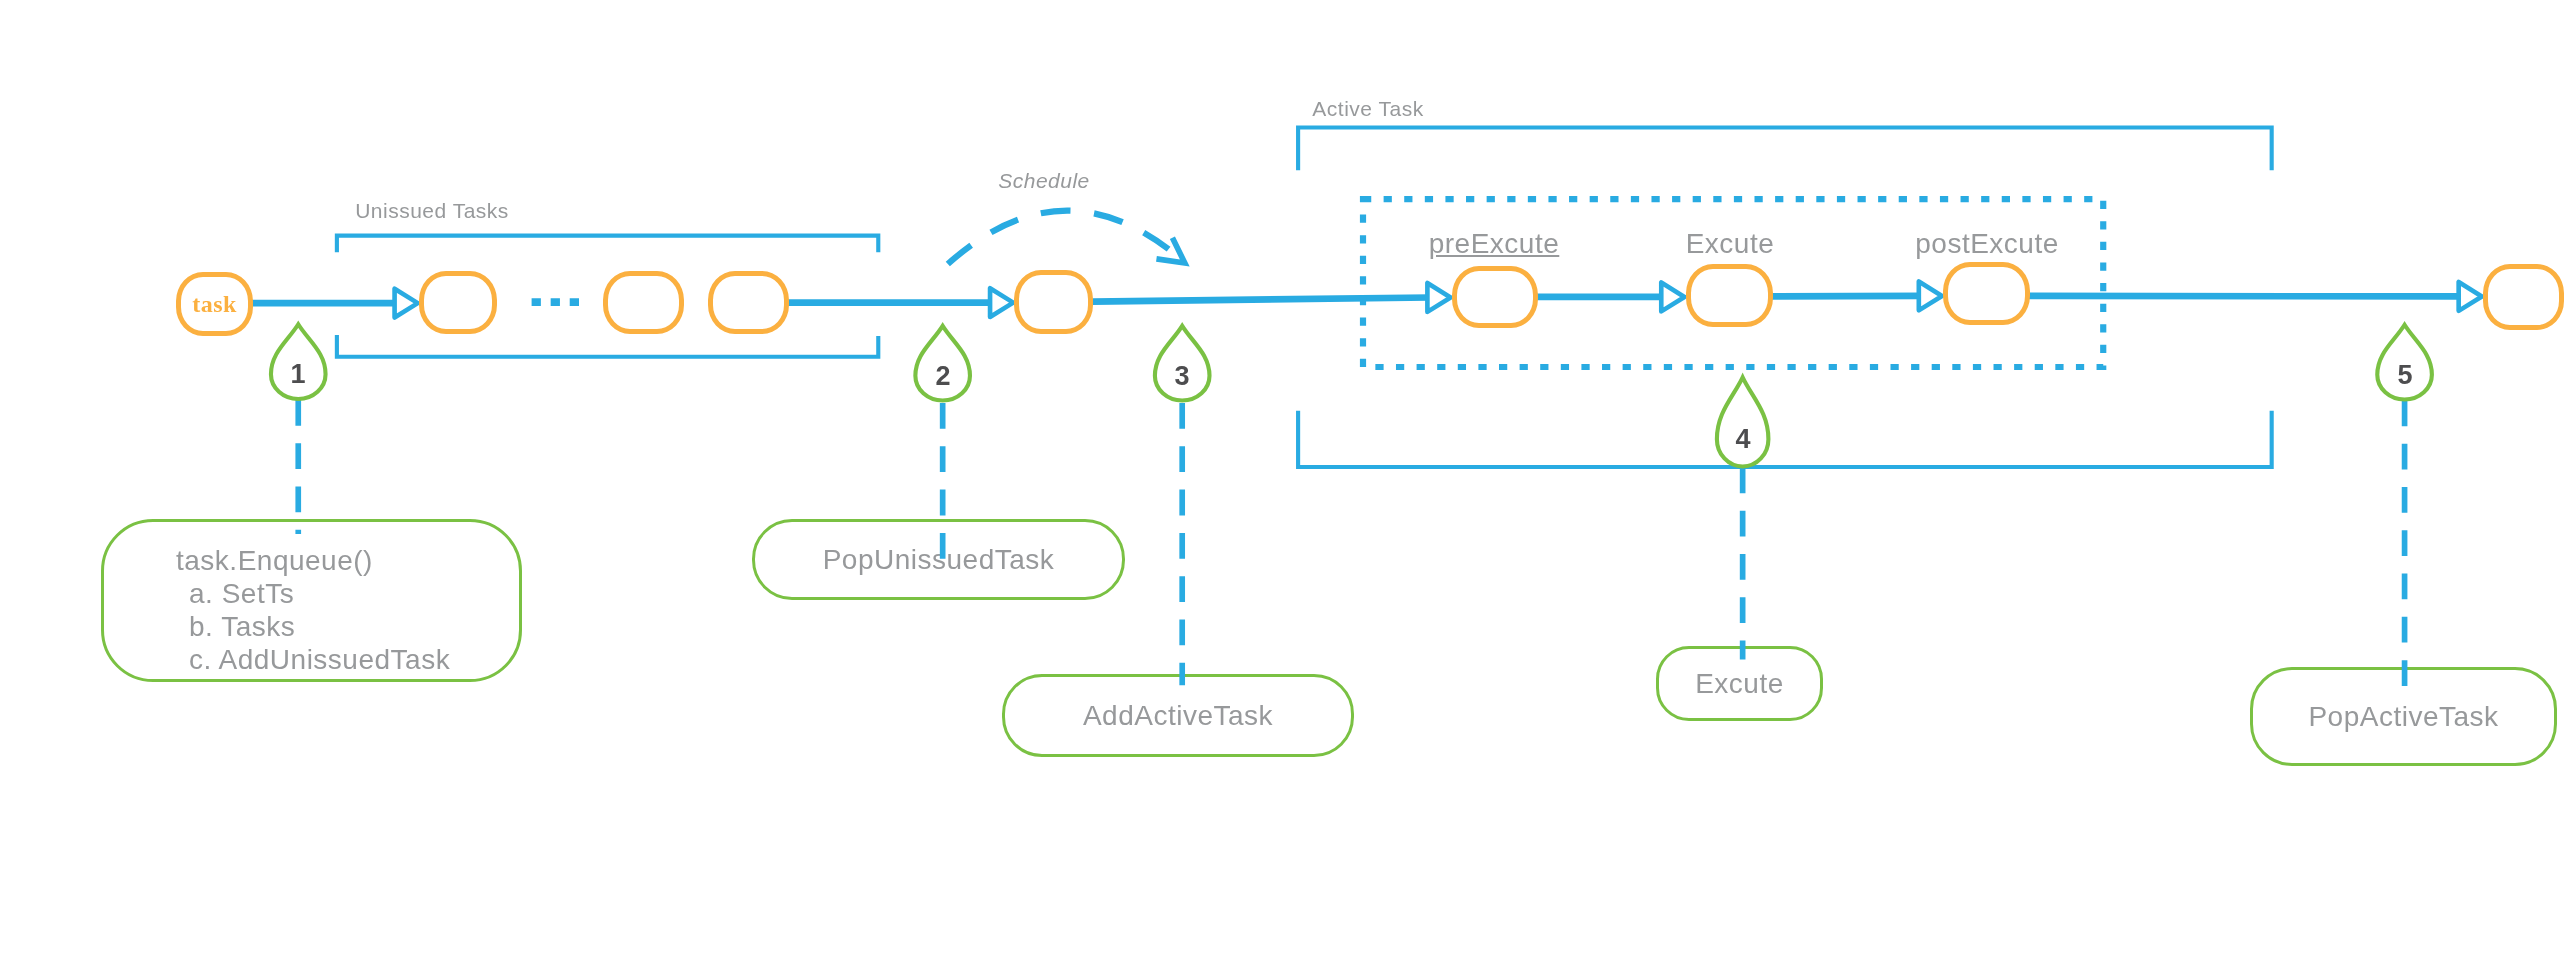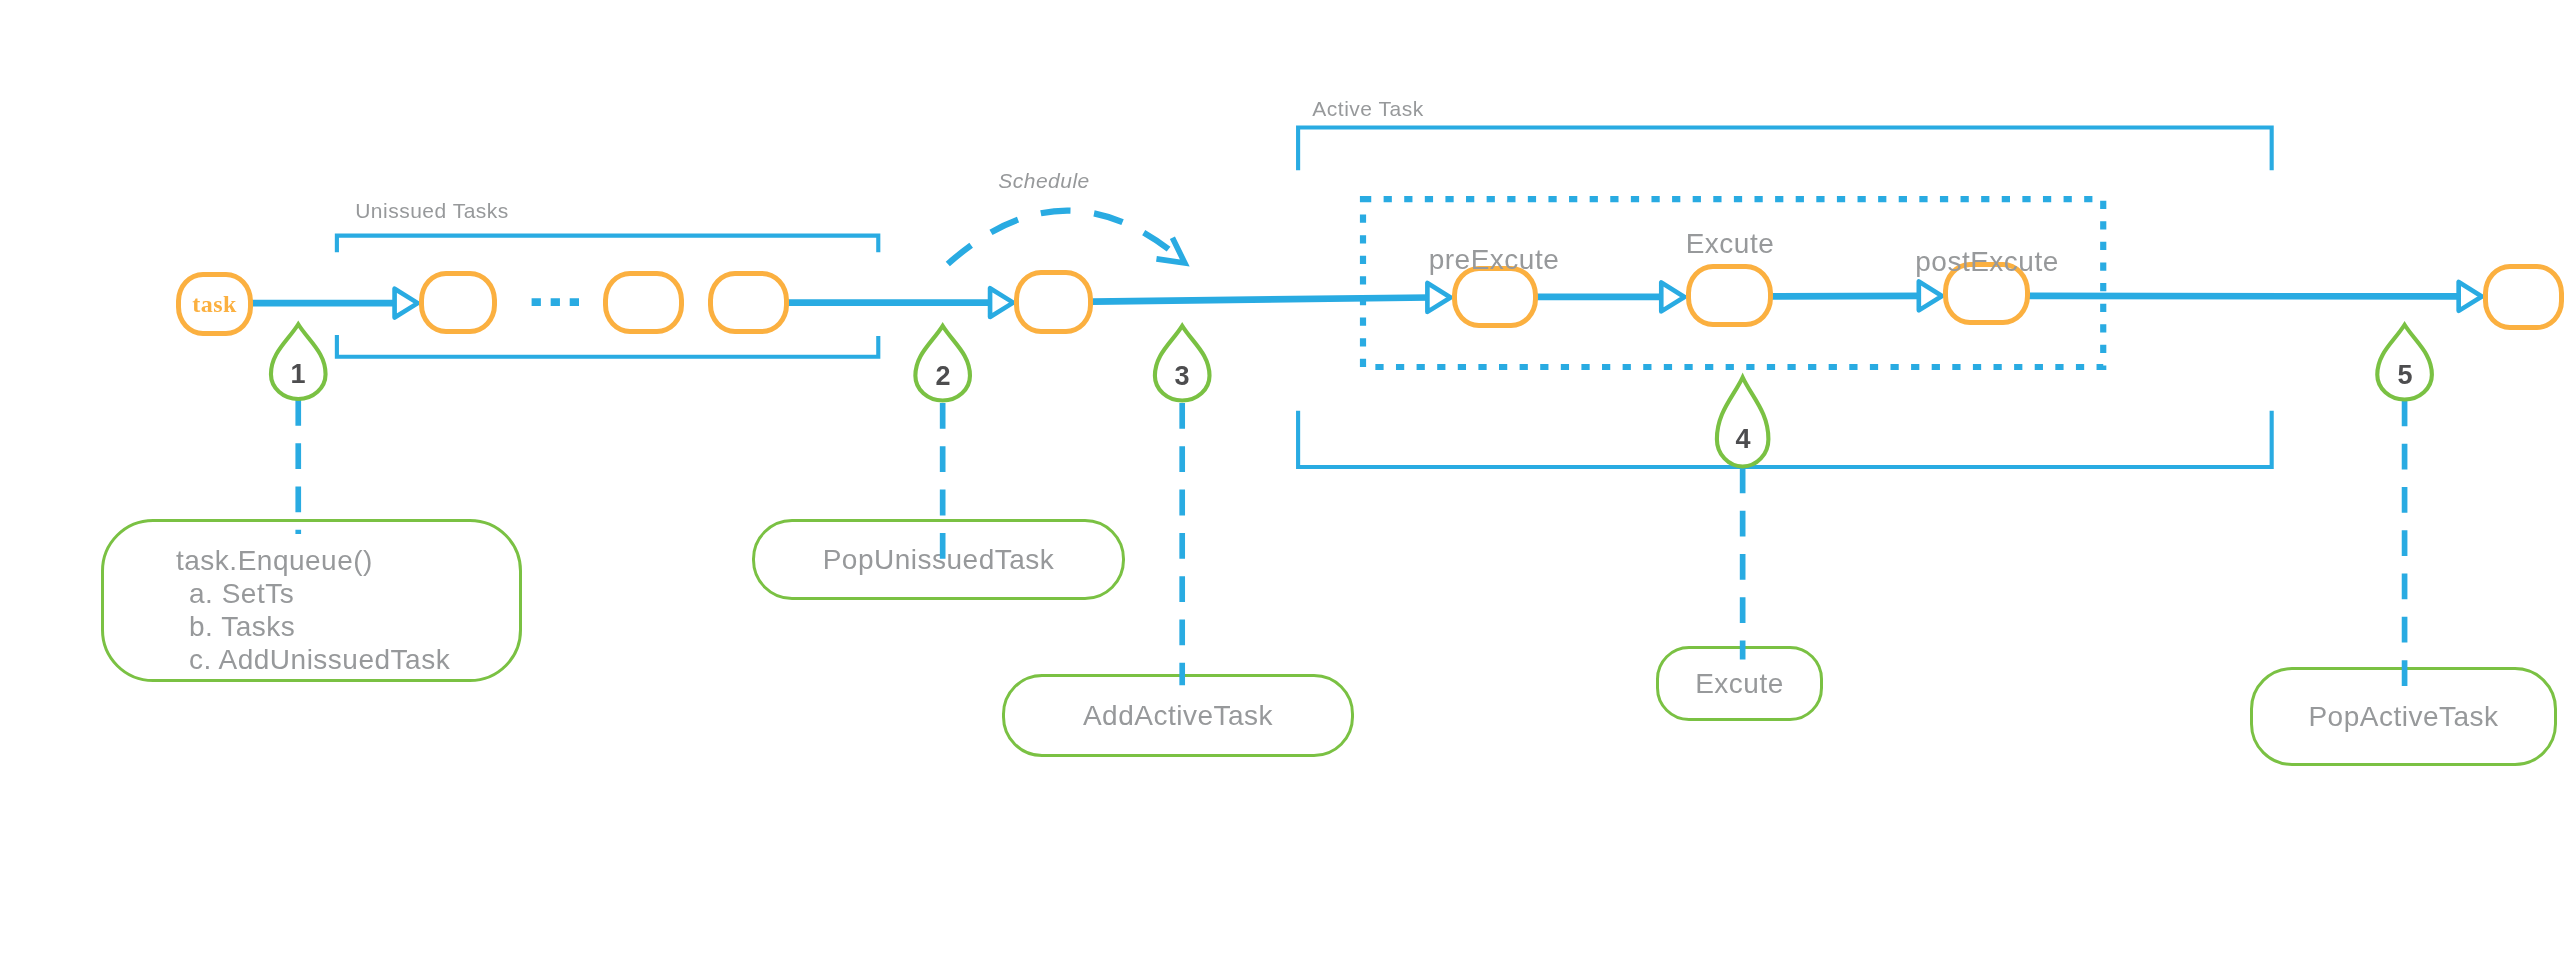--- a/index.html
+++ b/index.html
@@ -110,23 +110,23 @@
   <div class="node" style="left:708px;top:271px;width:81px;height:63px;"></div>
   <div class="node" style="left:1014px;top:270px;width:79px;height:64px;"></div>
   <div class="node" style="left:1452px;top:266px;width:86px;height:62px;"></div>
   <div class="node" style="left:1686px;top:264px;width:87px;height:63px;"></div>
   <div class="node" style="left:1943px;top:262px;width:87px;height:63px;"></div>
   <div class="node" style="left:2483px;top:264px;width:81px;height:66px;"></div>
 
   <div class="glabel" style="left:432px;top:199px;">Unissued Tasks</div>
   <div class="glabel" style="left:1044px;top:169px;font-style:italic;">Schedule</div>
   <div class="glabel" style="left:1368px;top:97px;">Active Task</div>
-  <div class="glabel nodelabel" style="left:1494px;top:244px;">preExcute</div>
+  <div class="glabel nodelabel" style="left:1494px;top:228px;text-decoration:underline;">preExcute</div>
   <div class="glabel nodelabel" style="left:1730px;top:228px;">Excute</div>
-  <div class="glabel nodelabel" style="left:1987px;top:228px;margin-top:18px;">postExcute</div>
+  <div class="glabel nodelabel" style="left:1987px;top:228px;">postExcute</div>
 
   <svg class="layer layer-over" viewBox="0 0 5688 1884">
     <line class="drop-dash" x1="579" y1="776" x2="579" y2="1036"></line>
     <line class="drop-dash" x1="1830" y1="782" x2="1830" y2="1092"></line>
     <line class="drop-dash" x1="2295" y1="782" x2="2295" y2="1330"></line>
     <line class="drop-dash" x1="3383" y1="907" x2="3383" y2="1280"></line>
     <line class="drop-dash" x1="4668" y1="777" x2="4668" y2="1348"></line>
 
     <path class="teardrop" d="M579 629 C599 661 632 684 632 726 A53 48 0 1 1 526 726 C526 684 559 661 579 629 Z"></path>
     <path class="teardrop" d="M1830 632 C1850 664 1883 687 1883 729 A53 48 0 1 1 1777 729 C1777 687 1810 664 1830 632 Z"></path>

